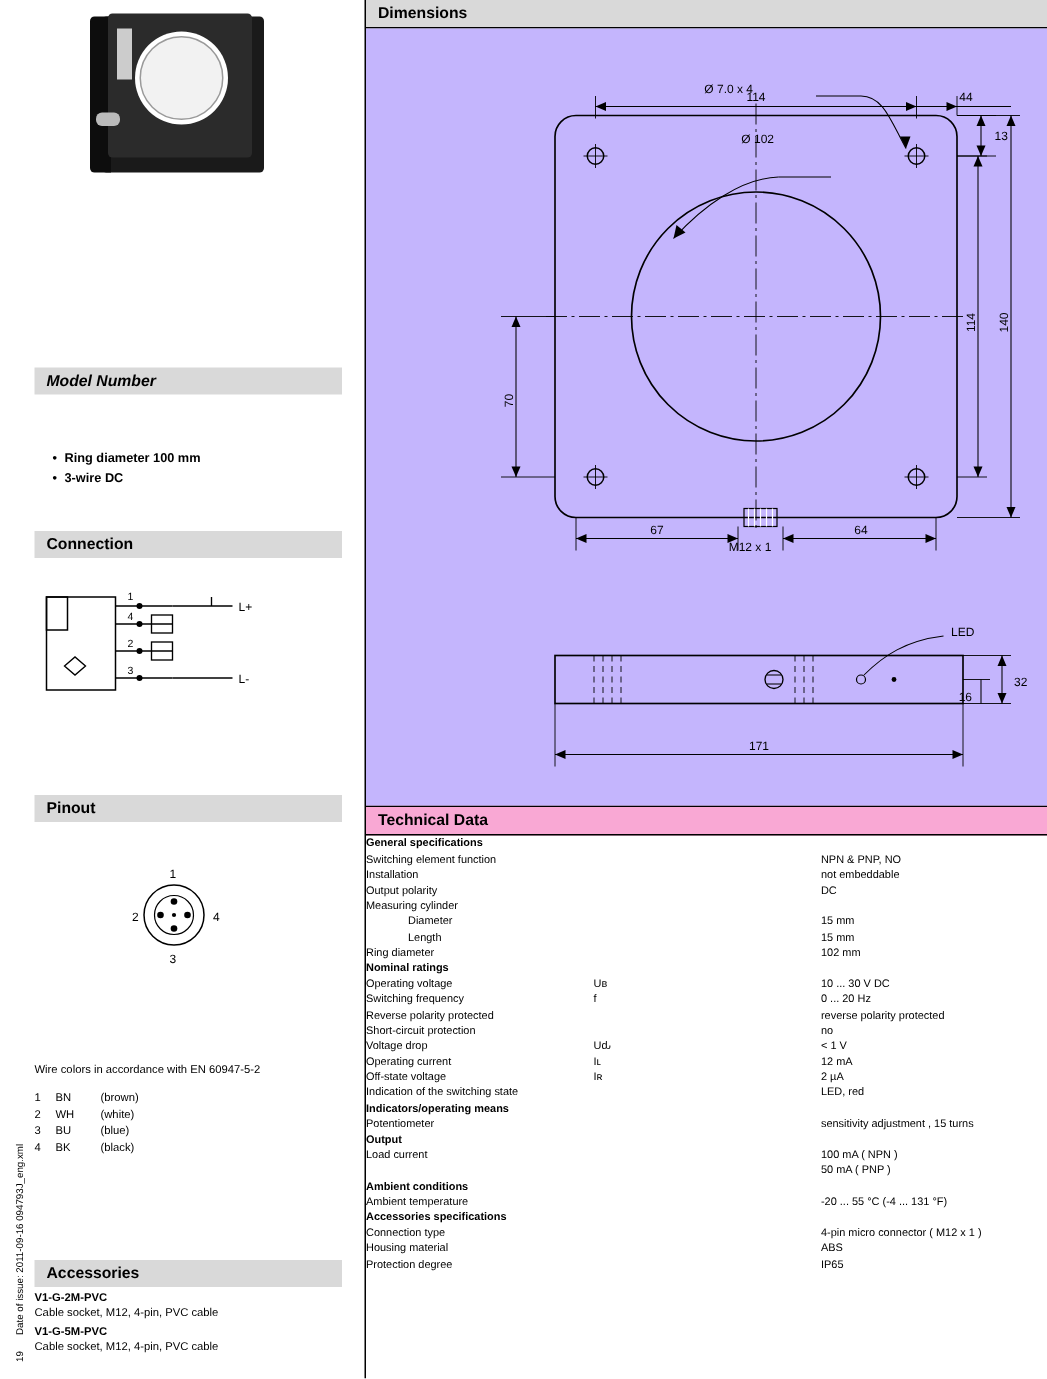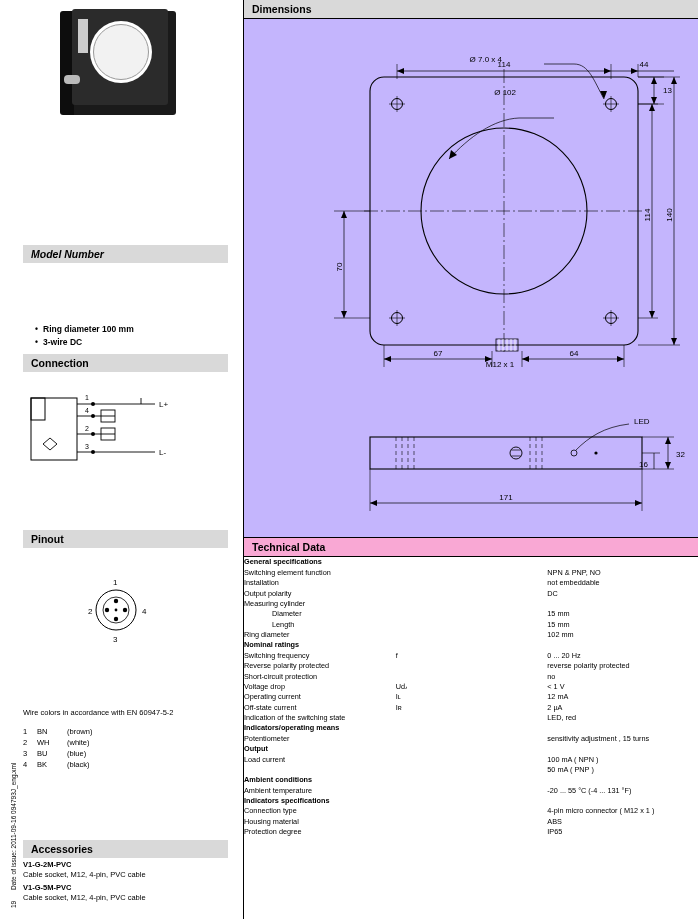--- a/index.html
+++ b/index.html
@@ -204,21 +204,21 @@
       <div class="sensor-side"></div>
       <div class="sensor-face"></div>
       <div class="sensor-hole"></div>
       <div class="sensor-hole-inner"></div>
       <div class="sensor-label"></div>
       <div class="sensor-knob"></div>
     </div>
 
     <div class="section-head left-head" style="top:245px;font-style:italic;">Model Number</div>
 
-    <div class="left-text" style="top:320px;">
+    <div class="left-text" style="top:296px;">
       <ul class="features">
         <li>Ring diameter 100 mm</li>
         <li>3-wire DC</li>
       </ul>
     </div>
 
     <div class="section-head left-head" style="top:354px;">Connection</div>
 
     <div class="conn-diagram">
       <svg width="200" height="95" viewBox="0 0 200 95">
@@ -497,20 +497,25 @@
       <tr>
         <td class="lbl">Ring diameter</td>
         <td class="sym"></td>
         <td class="val">102 mm</td>
       </tr>
 
       <tr>
         <td class="grp" colspan="3">Nominal ratings</td>
       </tr>
       <tr>
+        <td class="lbl">Operating voltage</td>
+        <td class="sym">Uʙ</td>
+        <td class="val">10 ... 30 V DC</td>
+      </tr>
+      <tr>
         <td class="lbl">Switching frequency</td>
         <td class="sym">f</td>
         <td class="val">0 ... 20 Hz</td>
       </tr>
       <tr>
         <td class="lbl">Reverse polarity protected</td>
         <td class="sym"></td>
         <td class="val">reverse polarity protected</td>
       </tr>
       <tr>
@@ -522,21 +527,21 @@
         <td class="lbl">Voltage drop</td>
         <td class="sym">Uԃ</td>
         <td class="val">&lt; 1 V</td>
       </tr>
       <tr>
         <td class="lbl">Operating current</td>
         <td class="sym">Iʟ</td>
         <td class="val">12 mA</td>
       </tr>
       <tr>
-        <td class="lbl">Off-state current</td>
+        <td class="lbl">Off-state voltage</td>
         <td class="sym">Iʀ</td>
         <td class="val">2 µA</td>
       </tr>
       <tr>
         <td class="lbl">Indication of the switching state</td>
         <td class="sym"></td>
         <td class="val">LED, red</td>
       </tr>
 
       <tr>
@@ -565,21 +570,21 @@
       <tr>
         <td class="grp" colspan="3">Ambient conditions</td>
       </tr>
       <tr>
         <td class="lbl">Ambient temperature</td>
         <td class="sym"></td>
         <td class="val">-20 ... 55 °C (-4 ... 131 °F)</td>
       </tr>
 
       <tr>
-        <td class="grp" colspan="3">Indicators specifications</td>
+        <td class="grp" colspan="3">Accessories specifications</td>
       </tr>
       <tr>
         <td class="lbl">Connection type</td>
         <td class="sym"></td>
         <td class="val">4-pin micro connector ( M12 x 1 )</td>
       </tr>
       <tr>
         <td class="lbl">Housing material</td>
         <td class="sym"></td>
         <td class="val">ABS</td>

